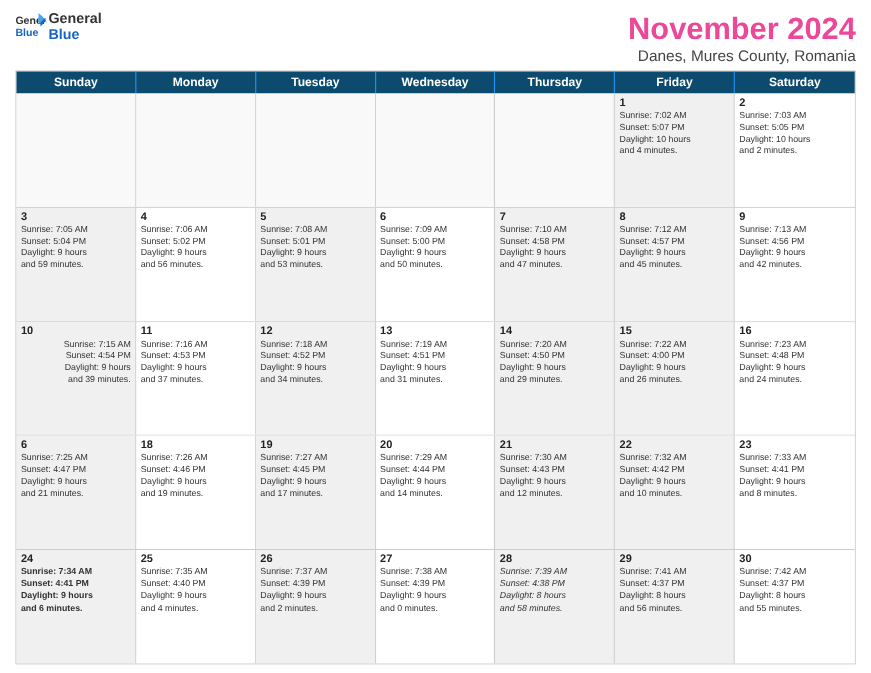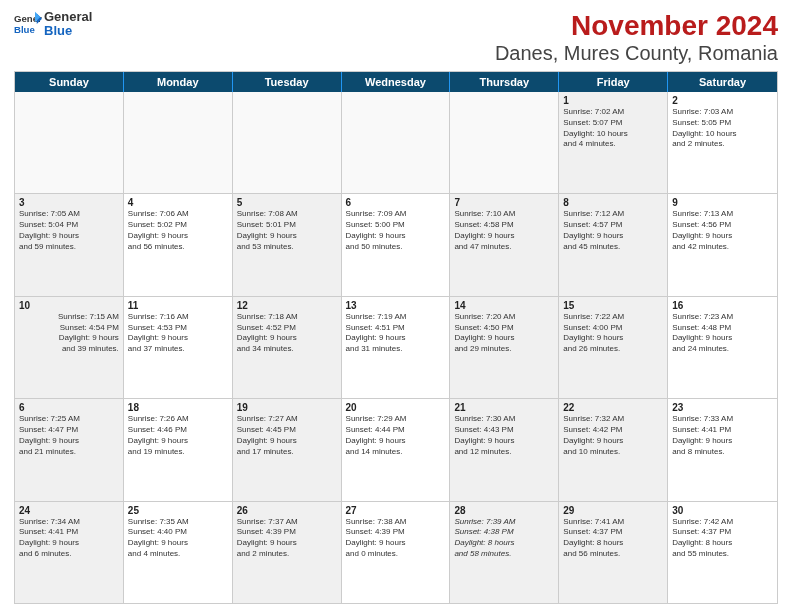--- a/index.html
+++ b/index.html
@@ -40,24 +40,24 @@
     .logo-icon {
       width: 28px;
       height: 28px;
     }
     .title-block {
       text-align: right;
     }
     .month-title {
       font-size: 28px;
       font-weight: bold;
-      color: #b91c1c;
+      color: #ec4899;
     }
     .location {
-      font-size: 20px;
+      font-size: 14px;
       color: #444;
     }
     .calendar {
       flex: 1;
       display: flex;
       flex-direction: column;
       border: 1px solid #ccc;
     }
     .cal-header {
       display: grid;
@@ -313,21 +313,21 @@
             <div class="day-num">23</div>
             <div class="day-info" style="white-space: pre-line;">Sunrise: 7:33 AM
 Sunset: 4:41 PM
 Daylight: 9 hours
 and 8 minutes.</div>
           </div>
         </div>
         <div class="cal-row">
           <div class="cal-cell shaded">
             <div class="day-num">24</div>
-            <div class="day-info" style="white-space: pre-line;">Sunrise: 7:34 AM
+            <div class="day-info" style="white-space: pre-line; font-weight: bold;">Sunrise: 7:34 AM
 Sunset: 4:41 PM
 Daylight: 9 hours
 and 6 minutes.</div>
           </div>
           <div class="cal-cell">
             <div class="day-num">25</div>
             <div class="day-info" style="white-space: pre-line;">Sunrise: 7:35 AM
 Sunset: 4:40 PM
 Daylight: 9 hours
 and 4 minutes.</div>

